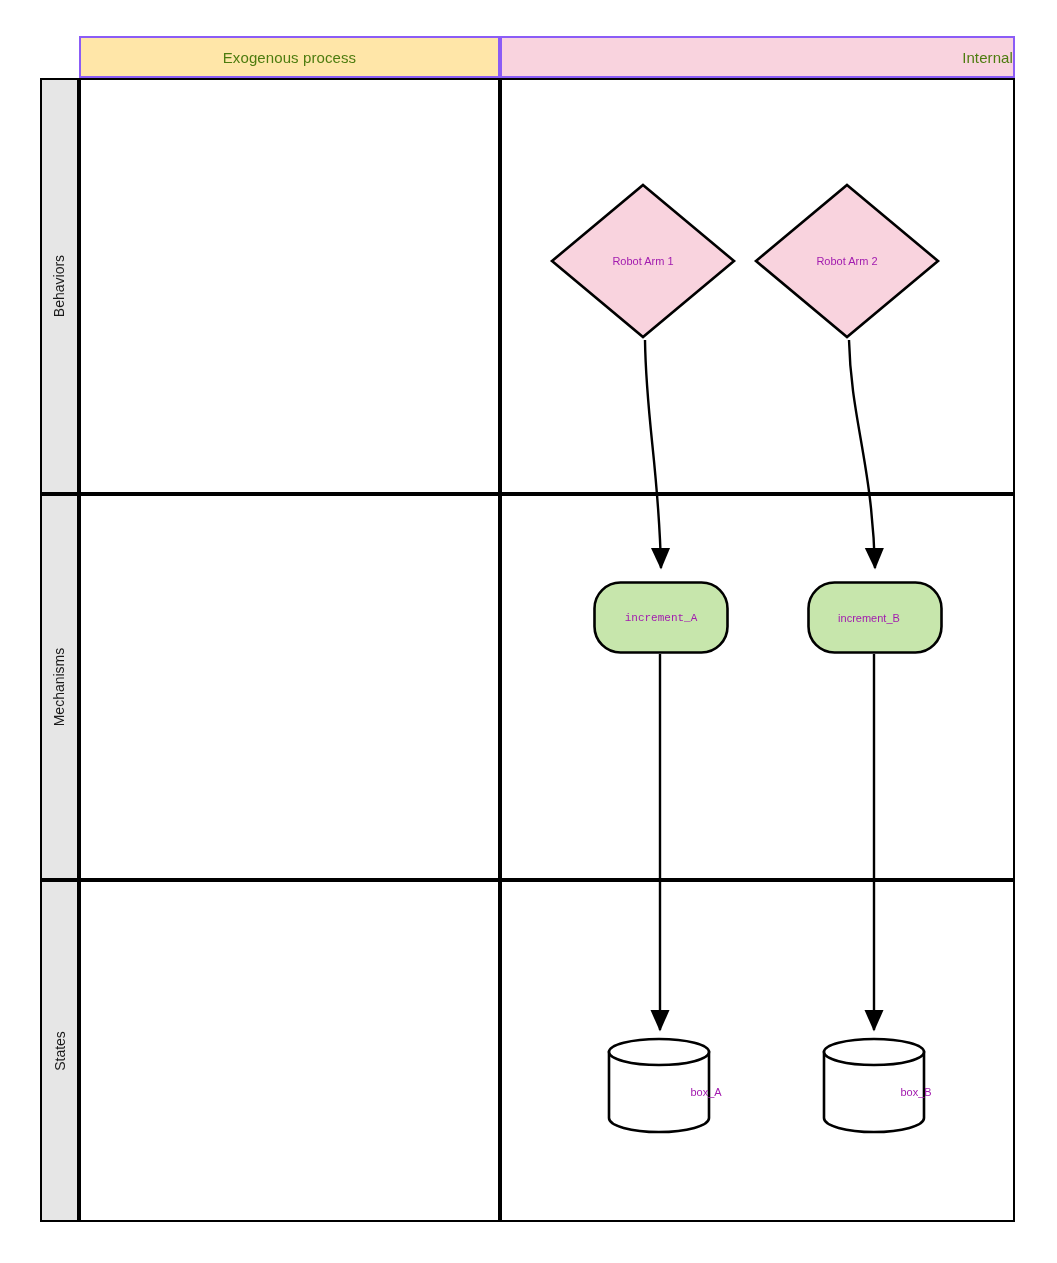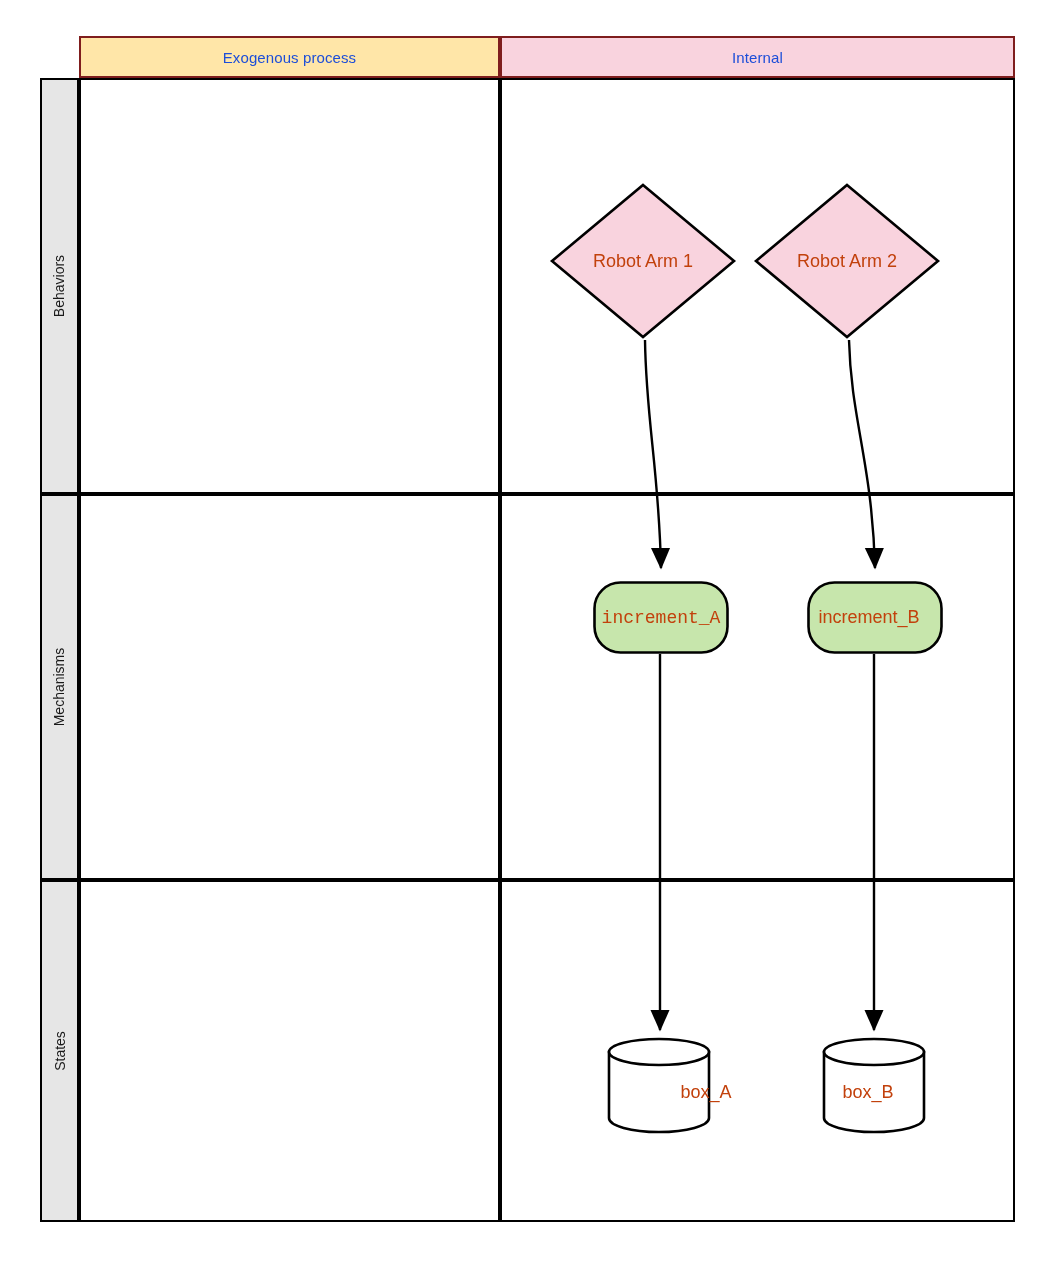--- a/index.html
+++ b/index.html
@@ -19,37 +19,38 @@
     position: absolute;
     left: 0; top: 0;
     width: 1057px;
     height: 1263px;
   }
 
   
   .header-cell {
     position: absolute;
     box-sizing: border-box;
-    border: 2px solid #7f1d1d;
+    border: 2px solid #8b5cf6;
     display: flex;
     align-items: center;
     justify-content: center;
     font-size: 15px;
-    color: #1d4ed8;
+    color: #4d7c0f;
     letter-spacing: 0.1px;
   }
   #hdr-exogenous {
     left: 79px;  top: 36px;
     width: 421px; height: 42px;
     background: #ffe6a8;
   }
   #hdr-internal {
     left: 500px; top: 36px;
     width: 515px; height: 42px;
     background: #f9d3de;
+    justify-content: flex-end;
   }
 
   .row-label {
     position: absolute;
     box-sizing: border-box;
     border: 2px solid #000000;
     background: #e6e6e6;
     left: 40px;
     width: 39px;
     display: flex;
@@ -84,43 +85,43 @@
   
   .node-svg {
     position: absolute;
     overflow: visible;
   }
   .node-label {
     position: absolute;
     display: flex;
     align-items: center;
     justify-content: center;
-    font-size: 18px;
-    color: #c2410c;
+    font-size: 11px;
+    color: #a21caf;
     pointer-events: none;
     white-space: nowrap;
   }
 
   
   #diamond-arm1 { left: 550px; top: 183px; width: 186px; height: 156px; }
   #diamond-arm2 { left: 754px; top: 183px; width: 186px; height: 156px; }
   #lbl-arm1 { left: 550px; top: 183px; width: 186px; height: 156px; }
   #lbl-arm2 { left: 754px; top: 183px; width: 186px; height: 156px; }
 
   
   #rect-inca { left: 593px; top: 581px; width: 136px; height: 73px; }
   #rect-incb { left: 807px; top: 581px; width: 136px; height: 73px; }
   #lbl-inca  { left: 593px; top: 581px; width: 136px; height: 73px; font-family: Liberation Mono, monospace; }
   #lbl-incb  { left: 807px; top: 581px; width: 124px; height: 73px; }
 
   
   #cyl-boxa { left: 607px; top: 1038px; width: 104px; height: 94px; }
   #cyl-boxb { left: 822px; top: 1038px; width: 104px; height: 94px; }
   #lbl-boxa { left: 607px; top: 1052px; width: 104px; height: 80px; margin-left: 47px; }
-  #lbl-boxb { left: 796px; top: 1052px; width: 104px; height: 80px; padding-left: 20px; }
+  #lbl-boxb { left: 844px; top: 1052px; width: 104px; height: 80px; padding-left: 20px; }
 
   
   #edges {
     position: absolute;
     left: 0; top: 0;
     width: 1057px; height: 1263px;
     pointer-events: none;
   }
 </style>
 </head>

